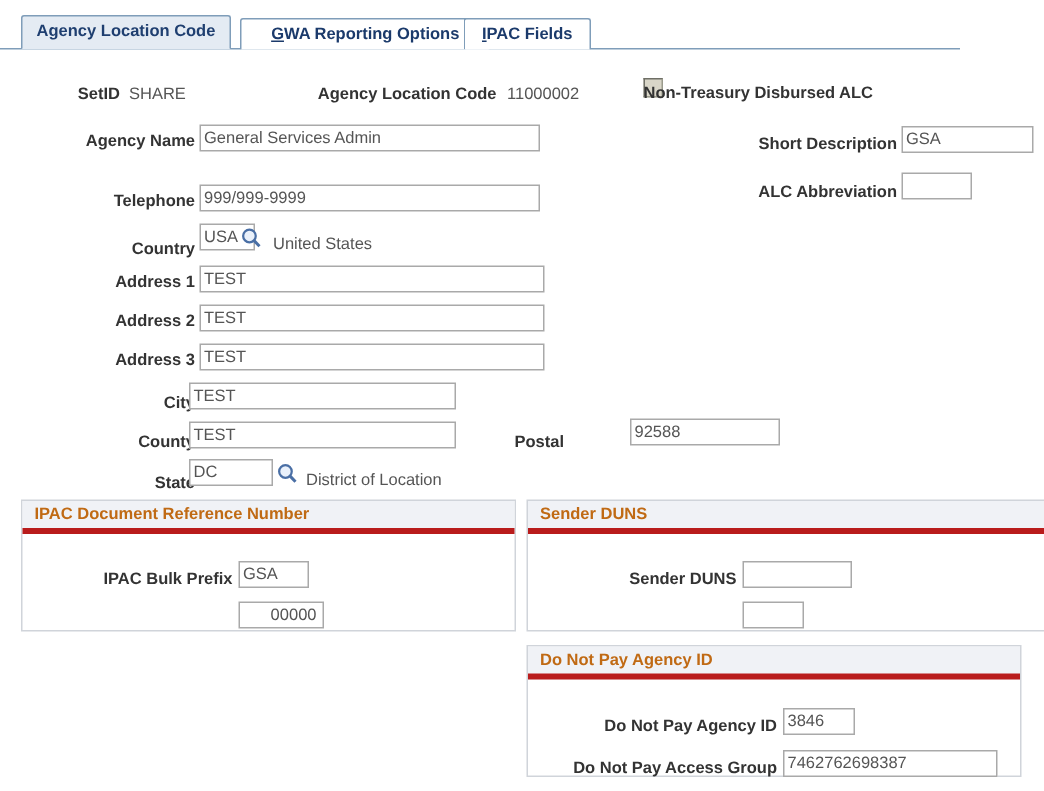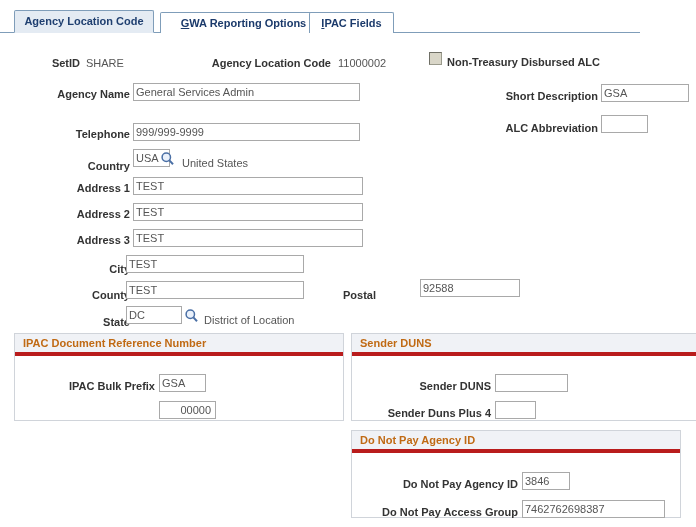--- a/index.html
+++ b/index.html
@@ -151,21 +151,21 @@
   </div>
 </div>
 
 <div class="lbl" style="left:34px;top:56px;width:46px;">SetID</div>
 <div class="val" style="left:86px;top:56px;">SHARE</div>
 
 <div class="lbl" style="left:185px;top:56px;width:146px;">Agency Location Code</div>
 <div class="val" style="left:338px;top:56px;">11000002</div>
 
 <div class="chk" style="left:429px;top:52px;"></div>
-<div class="lbl" style="left:447px;top:55px;text-align:left;">Non-Treasury Disbursed ALC</div>
+<div class="lbl" style="left:429px;top:55px;text-align:left;">Non-Treasury Disbursed ALC</div>
 
 <div class="lbl" style="left:20px;top:87px;width:110px;">Agency Name</div>
 <input class="txt" style="left: 133px; top: 83px; width: 227px;" value="General Services Admin">
 
 <div class="lbl" style="left:20px;top:127px;width:110px;">Telephone</div>
 <input class="txt" style="left: 133px; top: 123px; width: 227px;" value="999/999-9999">
 
 <div class="lbl" style="left:20px;top:159px;width:110px;">Country</div>
 <input class="txt" style="left: 133px; top: 149px; width: 37px;" value="USA">
 <span class="lookup" style="left:160px;top:151px;">
@@ -219,21 +219,20 @@
     <input class="txt num" style="left: 144px; top: 45px; width: 57px;" value="00000">
   </div>
 </div>
 
 <div class="panel" style="left:351px;top:333px;width:386px;height:88px;">
   <div class="panel-hd">Sender DUNS</div>
   <div class="panel-body">
     <div class="lbl" style="left:0px;top:23px;width:139px;">Sender DUNS</div>
     <input class="txt" style="left: 143px; top: 18px; width: 73px;" value="">
 
-    <div class="lbl" style="left:0px;top:50px;width:139px;">Sender Duns Plus 4</div>
     <input class="txt" style="left: 143px; top: 45px; width: 41px;" value="">
   </div>
 </div>
 
 <div class="panel" style="left:351px;top:430px;width:330px;height:88px;">
   <div class="panel-hd">Do Not Pay Agency ID</div>
   <div class="panel-body">
     <div class="lbl" style="left:0px;top:24px;width:166px;">Do Not Pay Agency ID</div>
     <input class="txt" style="left: 170px; top: 19px; width: 48px;" value="3846">
 

